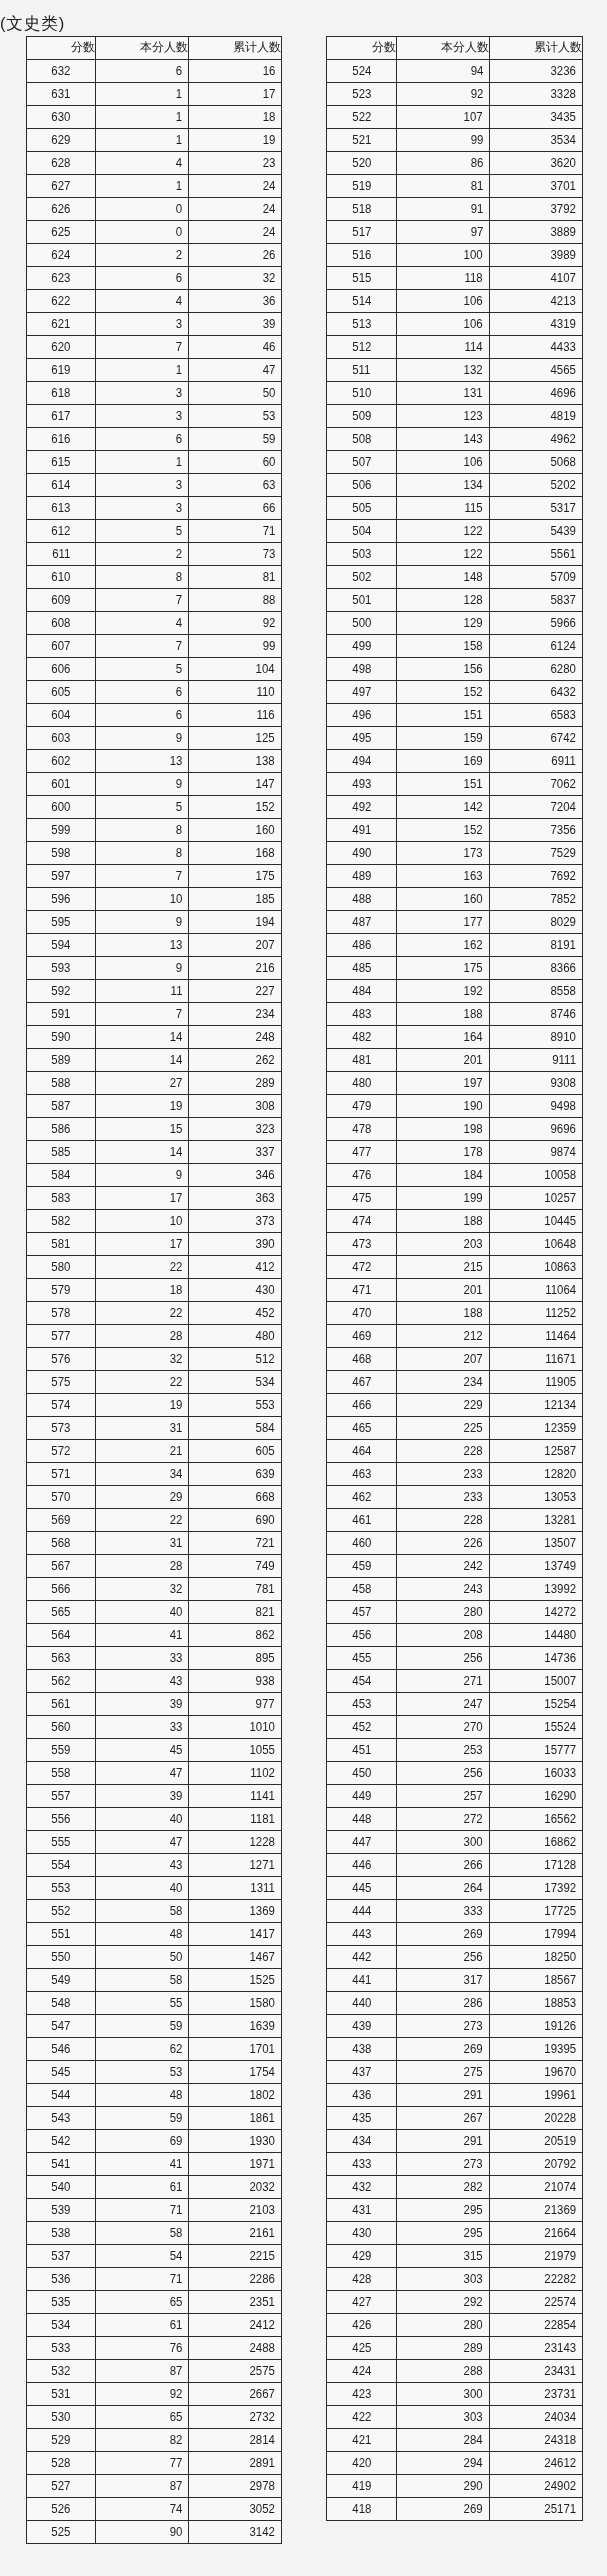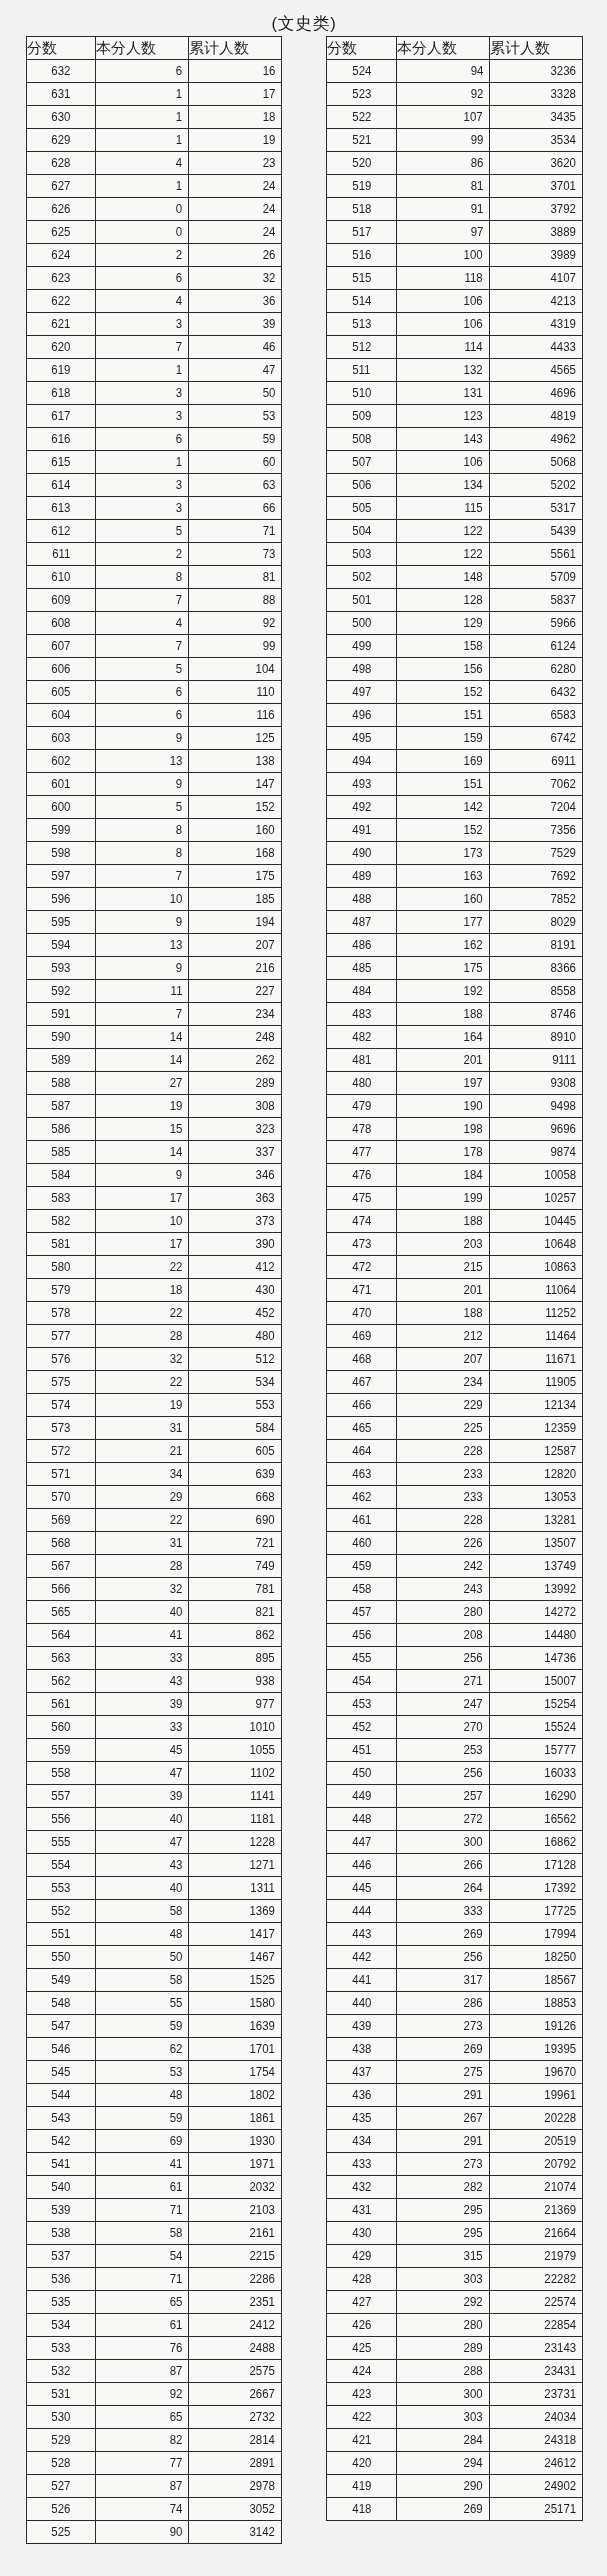--- a/index.html
+++ b/index.html
@@ -6,39 +6,39 @@
   body {
     width: 608px; height: 2576px;
     background: #f2f3f2;
     position: relative;
     font-family: "Liberation Sans", "DejaVu Sans", sans-serif;
     color: #1e1e1e;
     overflow: hidden;
   }
   .title {
     position: absolute; left: 0; width: 608px; top: 12px;
-    text-align: center; font-size: 16.7px; line-height: 23px; letter-spacing: 0.8px;
+    font-size: 16.7px; line-height: 23px; letter-spacing: 0.8px;
   }
   table.score {
     position: absolute; top: 36px;
     border-collapse: collapse;
     table-layout: fixed;
     background: #f8f8f7;
   }
   table.score td, table.score th {
     border: 1.1px solid #2b2b2b;
     padding: 0;
     font-weight: normal;
     font-size: 13px;
     height: 22px;
     line-height: 21px;
     white-space: nowrap;
     overflow: hidden;
   }
-  table.score th { height: 21.6px; font-size: 15px; text-align: left; }
+  table.score th { height: 21.6px; font-size: 12px; text-align: right; }
   table.score td.c-score { text-align: center; }
   table.score td.c-num { text-align: right; padding-right: 6px; }
   .num { display: inline-block; transform: scaleX(0.88); transform-origin: right center; }
   .c-score .num { transform-origin: center center; }
   #left { left: 26px; width: 255px; }
   #right { left: 326px; width: 256px; }
 </style>
 </head>
 <body>
 

